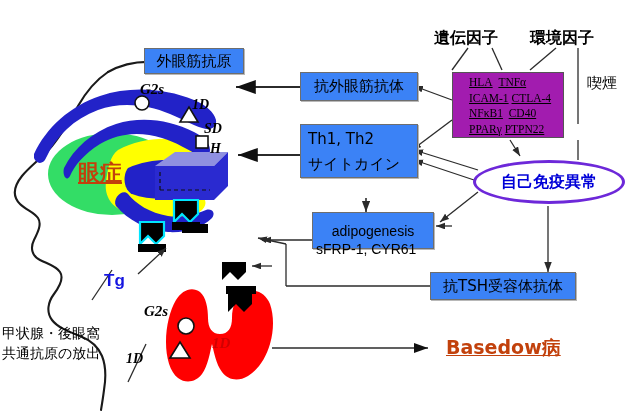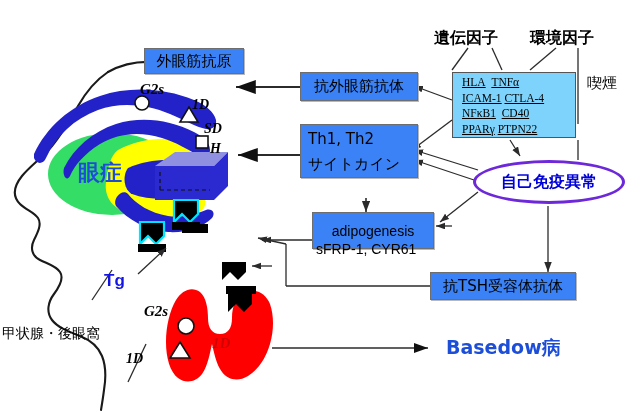--- a/index.html
+++ b/index.html
@@ -25,24 +25,24 @@
     display:flex;align-items:center;justify-content:center;
     white-space:nowrap;
     font-family:"DejaVu Sans","Liberation Sans",sans-serif;
     color:#000;
     box-sizing:border-box;
   }
 
   
   #gene-box{
     position:absolute;
-    left:452px;top:72px;width:124px;height:66px;
-    background:#7dd3fc;border:1px solid #555;
+    left:452px;top:72px;width:112px;height:66px;
+    background:#a21caf;border:1px solid #555;
     box-sizing:border-box;
-    padding:2px 4px 0 9px;
+    padding:2px 4px 0 16px;
     font-family:"Liberation Serif","DejaVu Serif",serif;
     font-size:11.5px;
     line-height:15.5px;
   }
   #gene-box .grow{white-space:nowrap;}
   #gene-box .u{text-decoration:underline;}
 
   
   .hdr{
     position:absolute;
@@ -61,21 +61,21 @@
     background:#ffffff;
     display:flex;align-items:center;justify-content:center;
     color:#0000d8;
     font-family:"DejaVu Sans","Liberation Sans",sans-serif;
     font-weight:bold;
     font-size:16px;
     box-sizing:border-box;
     letter-spacing:0px;
   }
 
-  .red-txt{color:#1d4ed8;}
+  .red-txt{color:#c2410c;text-decoration:underline;}
   .blue-txt{color:#1414e0;}
 
   .ital{font-family:"Liberation Serif","DejaVu Serif",serif;font-style:italic;font-weight:bold;}
 
   .plainjp{font-family:"DejaVu Sans","Liberation Sans",sans-serif;}
 </style>
 </head>
 <body>
 
 <div id="page">
@@ -265,16 +265,17 @@
   <div class="lbl ital" style="left:140px;top:82px;font-size:15px;">G2s</div>
   <div class="lbl ital" style="left:192px;top:98px;font-size:14px;">1D</div>
   <div class="lbl ital" style="left:204px;top:122px;font-size:14px;">SD</div>
   <div class="lbl ital" style="left:210px;top:142px;font-size:14px;">H</div>
 
   <div class="lbl ital" style="left:144px;top:304px;font-size:15px;">G2s</div>
   <div class="lbl ital" style="left:126px;top:352px;font-size:14px;">1D</div>
   <div class="lbl ital" style="left:212px;top:336px;font-size:15px;color:#d10000;">1D</div>
 
   <div class="lbl plainjp" style="left:2px;top:326px;font-size:14px;">甲状腺・後眼窩</div>
+  <div class="lbl plainjp" style="left:2px;top:346px;font-size:14px;">共通抗原の放出</div>
 
   <div class="lbl red-txt plainjp" style="left:446px;top:338px;font-size:19px;font-weight:bold;">Basedow病</div>
 
 </div>
 
 </body></html>

